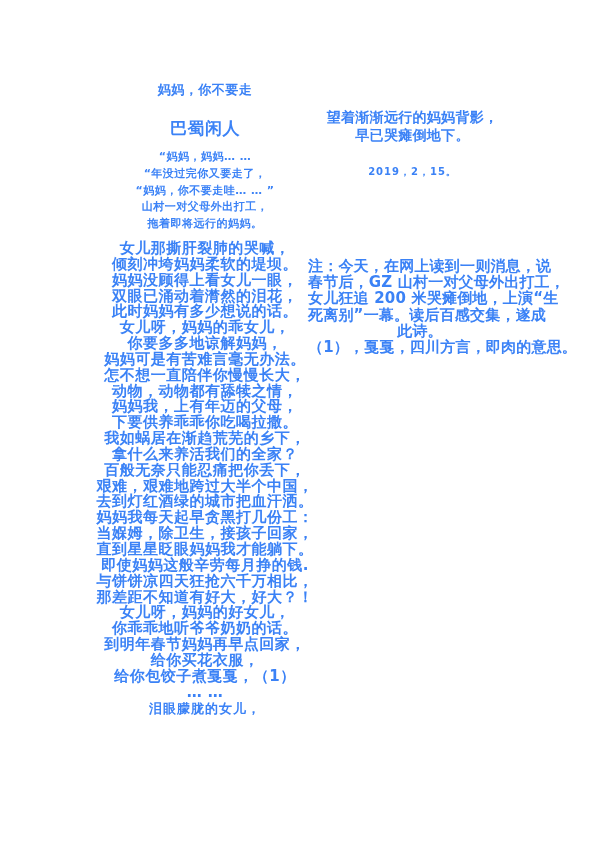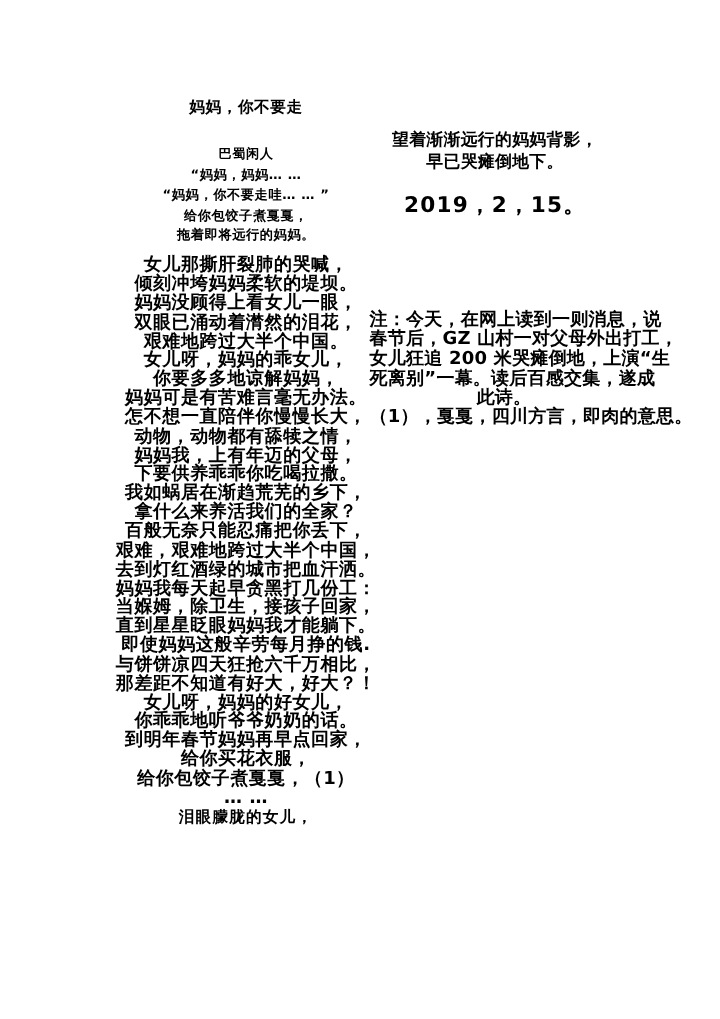--- a/index.html
+++ b/index.html
@@ -8,40 +8,40 @@
     background: #ffffff;
   }
   .page {
     position: relative;
     width: 600px;
     height: 849px;
     background: #ffffff;
     overflow: hidden;
     font-family: "DejaVu Sans", "Liberation Sans", sans-serif;
     font-weight: 700;
-    color: #000000;
+    color: #3b82f6;
   }
   
   .poem-col {
     position: absolute;
     left: 75px;
     top: 81px;
     width: 260px;
     text-align: center;
   }
   .title {
     font-size: 13px;
     line-height: 17px;
     margin-bottom: 22px;
     letter-spacing: 0.5px;
   }
   .author {
-    font-size: 11px;
+    font-size: 17px;
     line-height: 17px;
-    margin-bottom: 1px;
+    margin-bottom: 12px;
     letter-spacing: 0.5px;
   }
   .stanza1 { margin-bottom: 8px; }
   .stanza1 .line {
     font-size: 11px;
     line-height: 16.8px;
     letter-spacing: 0.5px;
     white-space: nowrap;
   }
   .body-stanza .line {
@@ -64,21 +64,21 @@
     text-align: center;
   }
   .right-top .line {
     font-size: 14px;
     line-height: 17.5px;
     letter-spacing: 0.3px;
     white-space: nowrap;
   }
   .date {
     margin-top: 19px;
-    font-size: 18px;
+    font-size: 10px;
     line-height: 17px;
     letter-spacing: 1px;
   }
   .note {
     position: absolute;
     left: 308px;
     top: 258px;
     width: 224px;
     text-align: left;
   }
@@ -93,30 +93,31 @@
 </head>
 <body>
 
 <div class="page">
 
   <div class="poem-col">
     <div class="title">妈妈，你不要走</div>
     <div class="author">巴蜀闲人</div>
     <div class="stanza1">
         <div class="line">“妈妈，妈妈… …</div>
+        <div class="line">“年没过完你又要走了，</div>
         <div class="line">“妈妈，你不要走哇… … ”</div>
-        <div class="line">给你包饺子煮戛戛，</div>
+        <div class="line">山村一对父母外出打工，</div>
         <div class="line">拖着即将远行的妈妈。</div>
       </div>
     <div class="body-stanza">
         <div class="line">女儿那撕肝裂肺的哭喊，</div>
         <div class="line">倾刻冲垮妈妈柔软的堤坝。</div>
         <div class="line">妈妈没顾得上看女儿一眼，</div>
         <div class="line">双眼已涌动着潸然的泪花，</div>
-        <div class="line">艰难地跨过大半个中国。</div>
+        <div class="line">此时妈妈有多少想说的话。</div>
         <div class="line">女儿呀，妈妈的乖女儿，</div>
         <div class="line">你要多多地谅解妈妈，</div>
         <div class="line">妈妈可是有苦难言毫无办法。</div>
         <div class="line">怎不想一直陪伴你慢慢长大，</div>
         <div class="line">动物，动物都有舔犊之情，</div>
         <div class="line">妈妈我，上有年迈的父母，</div>
         <div class="line">下要供养乖乖你吃喝拉撒。</div>
         <div class="line">我如蜗居在渐趋荒芜的乡下，</div>
         <div class="line">拿什么来养活我们的全家？</div>
         <div class="line">百般无奈只能忍痛把你丢下，</div>

